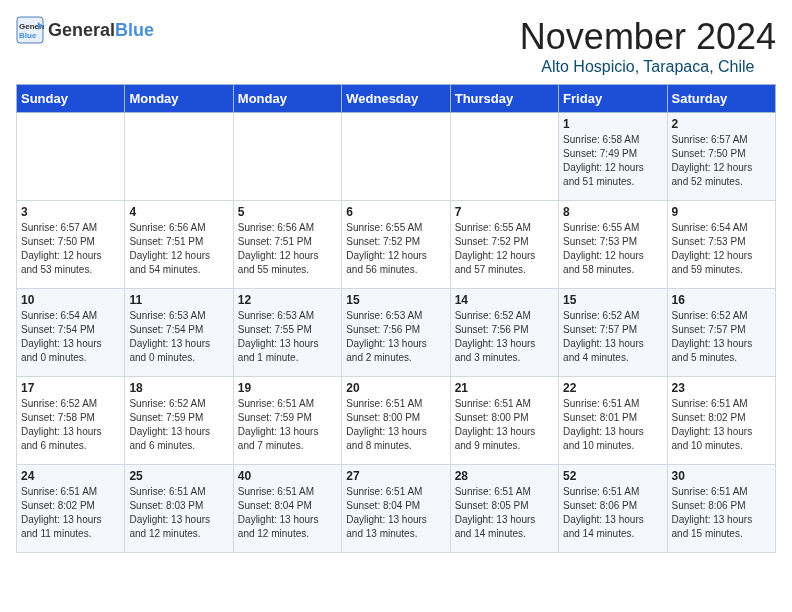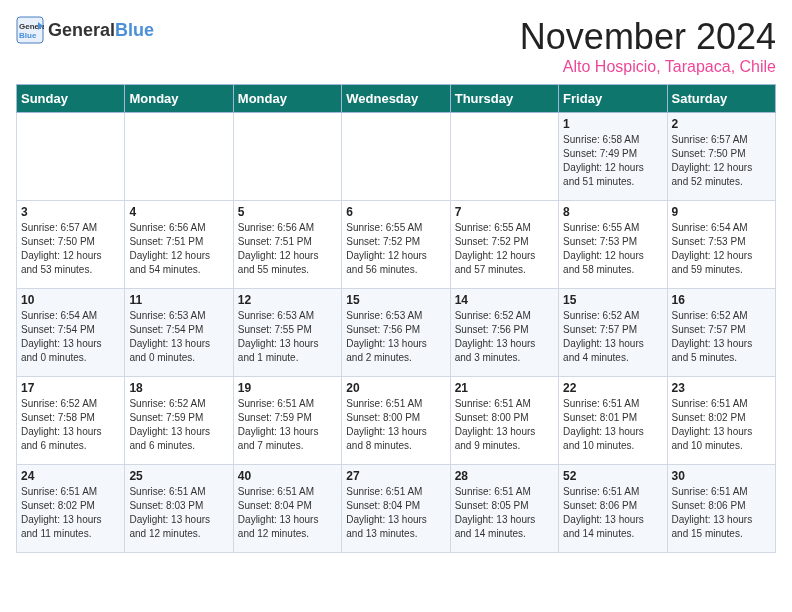--- a/index.html
+++ b/index.html
@@ -29,38 +29,38 @@
     .logo-text-blue {
       font-size: 18px;
       font-weight: bold;
       color: #4a90d9;
     }
     .logo-icon {
       width: 28px;
       height: 28px;
     }
     .title-block {
-      text-align: right;
+      text-align: center;
     }
     .month-title {
       font-size: 36px;
       font-weight: normal;
       color: #222;
     }
     .location-title {
       font-size: 16px;
-      color: #ec4899;
+      color: #0c4a6e;
     }
     table {
       width: 100%;
       border-collapse: collapse;
       table-layout: fixed;
     }
     thead tr th {
-      background-color: #0f766e;
+      background-color: #1d4ed8;
       color: #fff;
       font-size: 13px;
       font-weight: bold;
       padding: 6px 4px;
       text-align: left;
       border: 1px solid #a0b8d8;
     }
     tbody tr td {
       vertical-align: top;
       border: 1px solid #d0d8e4;

